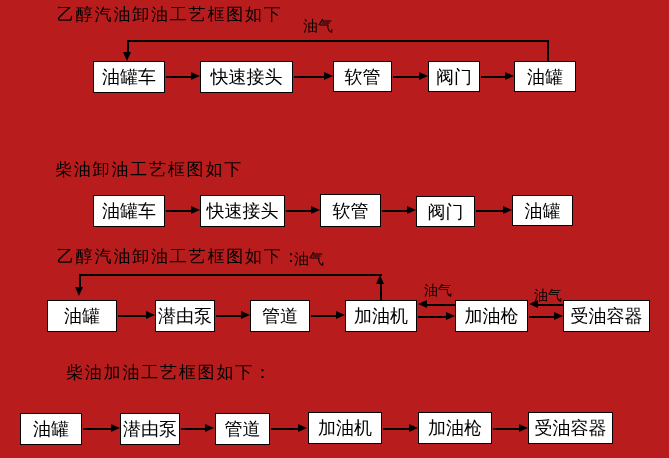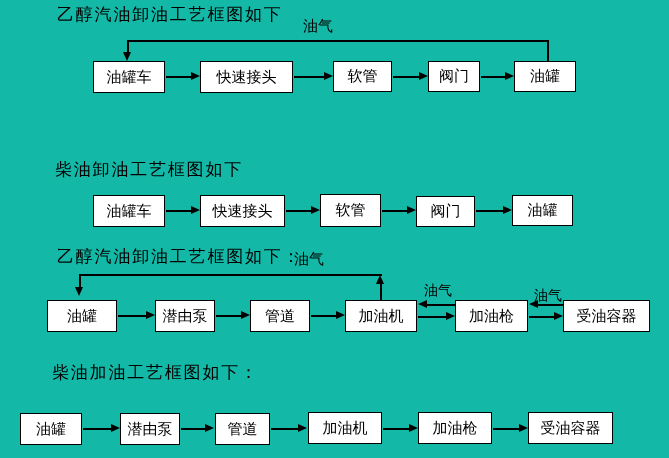--- a/index.html
+++ b/index.html
@@ -1,26 +1,26 @@
 <!DOCTYPE html>
 <html><head>
 <meta charset="utf-8">
 <style>
   * { margin:0; padding:0; box-sizing:border-box; }
   html,body { width:669px; height:458px; background:#ffffff; overflow:hidden; }
   body { font-family:"DejaVu Sans","Liberation Sans",sans-serif; color:#000; }
-  #page { position:relative; width:669px; height:458px; background:#14b8a6; }
+  #page { position:relative; width:669px; height:458px; background:#b91c1c; }
 
   .title { position:absolute; font-size:17px; letter-spacing:1.8px; white-space:nowrap; color:#000; }
   .vapor { position:absolute; font-size:15px; white-space:nowrap; color:#000; }
   .vapor.small { font-size:14px; }
 
   .box { position:absolute; border:1.5px solid #000; background:#fff;
          display:flex; align-items:center; justify-content:center;
-         font-size:15px; white-space:nowrap; }
+         font-size:18px; white-space:nowrap; }
 
   .ln { position:absolute; background:#000; }
   .hln { height:1.5px; }
   .vln { width:1.5px; }
 
   .ah { position:absolute; width:0; height:0; }
   .ah-r { border-top:4.5px solid transparent; border-bottom:4.5px solid transparent; border-left:9px solid #000; }
   .ah-l { border-top:4.5px solid transparent; border-bottom:4.5px solid transparent; border-right:9px solid #000; }
   .ah-d { border-left:4.5px solid transparent; border-right:4.5px solid transparent; border-top:9px solid #000; }
   .ah-u { border-left:4.5px solid transparent; border-right:4.5px solid transparent; border-bottom:9px solid #000; }
@@ -105,21 +105,21 @@
     <div class="ah ah-r" style="left:446px; top:312px;"></div>
 
     <div class="vapor small" style="left:534px; top:287px;">油气</div>
     <div class="ah ah-l" style="left:529px; top:300px;"></div>
     <div class="ln hln" style="left:537px; top:304px; width:26px;"></div>
     <div class="ln hln" style="left:529px; top:316px; width:25px;"></div>
     <div class="ah ah-r" style="left:554px; top:312px;"></div>
   </div>
 
   <div>
-    <div class="title" style="left:52px; top:361px;text-align:right;">柴油加油工艺框图如下：</div>
+    <div class="title" style="left:66px; top:361px;text-align:right;">柴油加油工艺框图如下：</div>
 
     <div class="box" style="left:20px; top:413px; width:62px; height:32px;">油罐</div>
     <div class="box" style="left:120px; top:413px; width:60px; height:32px;">潜由泵</div>
     <div class="box" style="left:215px; top:413px; width:55px; height:32px;">管道</div>
     <div class="box" style="left:308px; top:412px; width:74px; height:32px;">加油机</div>
     <div class="box" style="left:418px; top:412px; width:74px; height:32px;">加油枪</div>
     <div class="box" style="left:528px; top:412px; width:85px; height:32px;">受油容器</div>
 
     <div class="ln hln" style="left:83px; top:428px; width:28px;"></div>
     <div class="ah ah-r" style="left:111px; top:424px;"></div>

